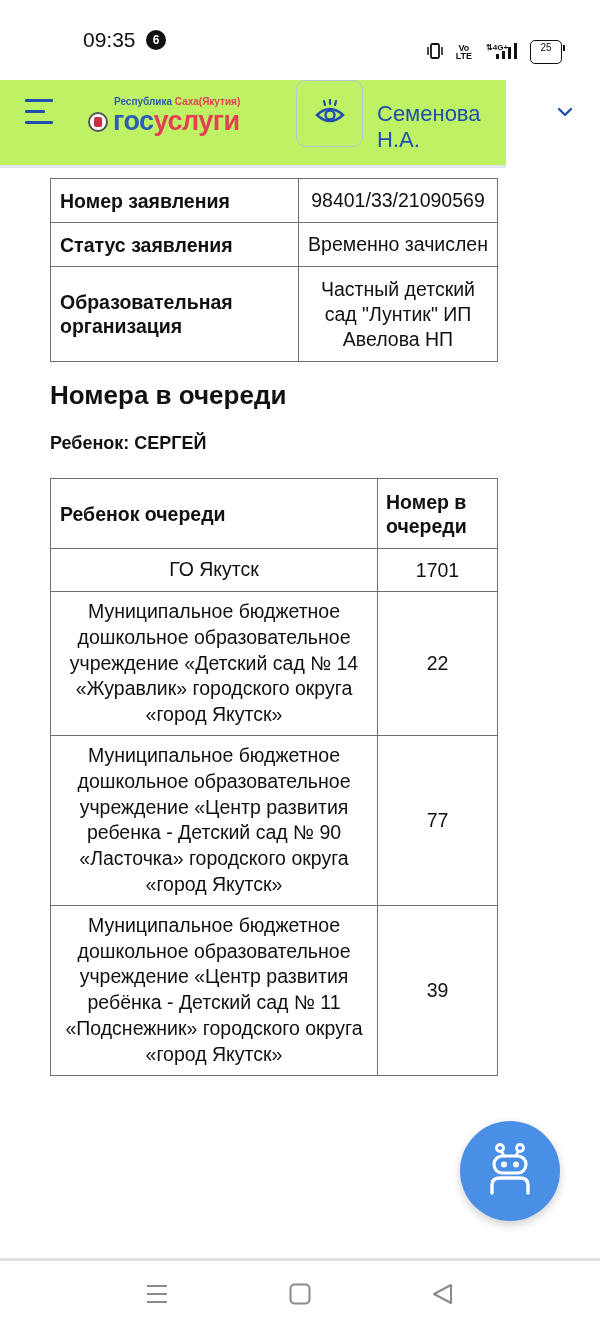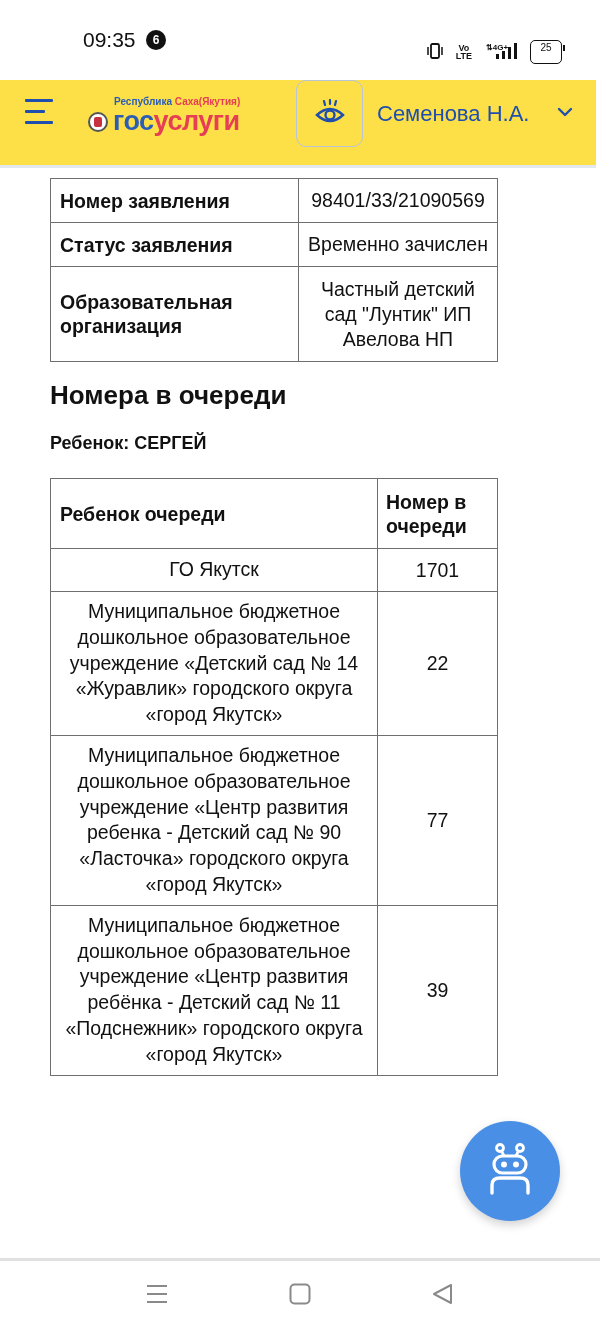--- a/index.html
+++ b/index.html
@@ -7,21 +7,21 @@
   body { font-family: "Liberation Sans", "DejaVu Sans", sans-serif; color: #111; position: relative; }
 
   .statusbar { position: absolute; top: 0; left: 0; width: 600px; height: 80px; }
   .sb-time { position: absolute; left: 83px; top: 28px; font-size: 21px; color: #111; }
   .sb-badge { position: absolute; left: 146px; top: 30px; width: 20px; height: 20px; border-radius: 50%; background: #111; color: #fff; font-size: 12px; font-weight: bold; text-align: center; line-height: 20px; }
   .sb-right { position: absolute; right: 38px; top: 40px; display: flex; align-items: center; gap: 12px; font-size: 11px; font-weight: bold; color: #111; }
   .sb-icon { display: inline-block; }
   .battery { width: 32px; height: 24px; border: 1.5px solid #111; border-radius: 5px; font-size: 10px; font-weight: normal; text-align: center; line-height: 13px; position: relative; }
   .battery::after { content: ""; position: absolute; right: -4px; top: 4px; width: 2px; height: 6px; background: #111; }
 
-  .header { position: absolute; top: 80px; left: 0; width: 596px; height: 88px; background: #fde047; border-bottom: 3px solid #e3e7ee; }
+  .header { position: absolute; top: 80px; left: 0; width: 506px; height: 88px; background: #bef264; border-bottom: 3px solid #e3e7ee; }
   .burger { position: absolute; left: 25px; top: 19px; width: 28px; height: 28px; }
   .burger span { display: block; height: 3px; background: #1f4fae; margin-bottom: 8px; border-radius: 1px; }
   .burger span:nth-child(2) { width: 20px; }
   .logo { position: absolute; left: 88px; top: 16px; }
   .logo-top { font-size: 10px; font-weight: bold; margin-left: 26px; }
   .logo-top .rep { color: #2b5db6; }
   .logo-top .sakha { color: #e53e55; }
   .logo-main { display: flex; align-items: center; margin-top: -1px; }
   .logo-emblem { width: 20px; height: 20px; border-radius: 50%; border: 2px solid #555; background: #fff; margin-right: 5px; position: relative; }
   .logo-emblem::after { content: ""; position: absolute; left: 4px; top: 3px; width: 8px; height: 10px; background: #c9303f; border-radius: 2px; }

